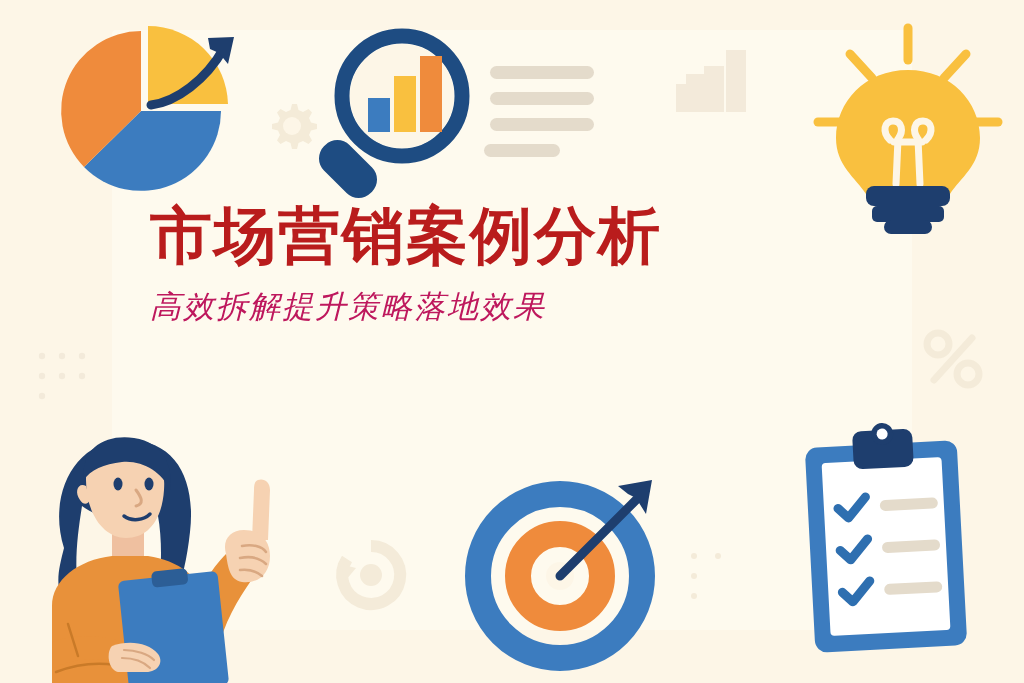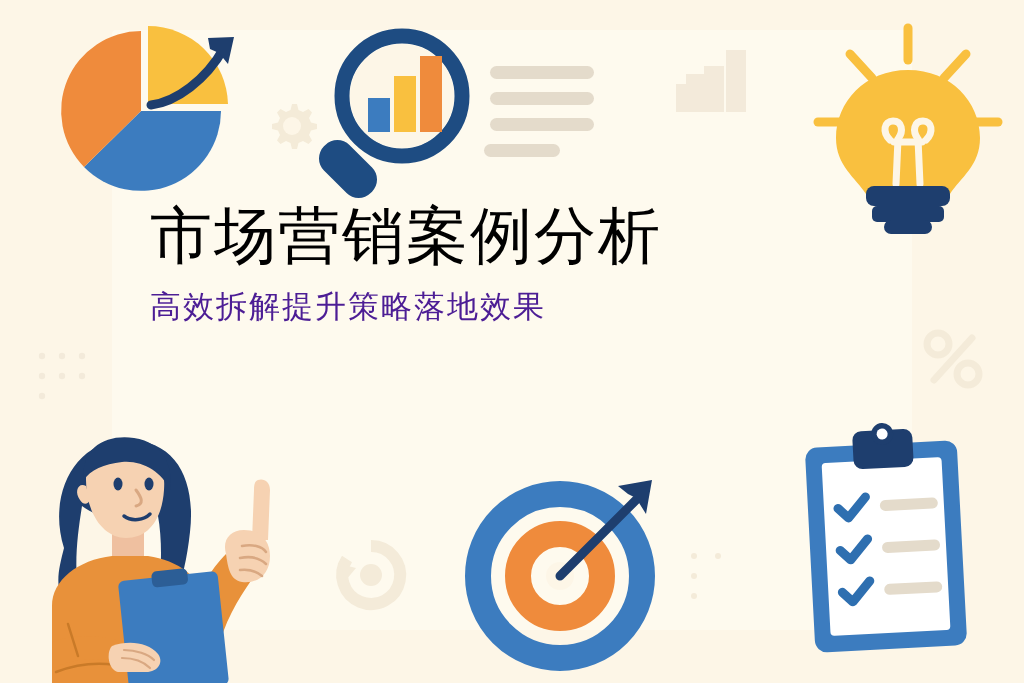--- a/index.html
+++ b/index.html
@@ -18,34 +18,35 @@
   .wm svg{display:block;}
   
   .panel{
     position:absolute;left:112px;top:30px;width:800px;height:600px;
     background:rgba(255,253,244,0.55);
     border-radius:4px;
   }
   
   .textblock{position:absolute;left:150px;top:202px;width:700px;}
   .title-line{
-    color:#000000;
-    font-weight:normal;
+    color:#b91c1c;
+    font-weight:bold;
     font-size:62px;
     line-height:68px;
     letter-spacing:2px;
     white-space:nowrap;
   }
   .subtitle{
     margin-top:18px;
-    color:#4c1d95;
+    color:#be185d;
     font-size:31px;
     line-height:38px;
     letter-spacing:2px;
     white-space:nowrap;
+    font-style:italic;
   }
   
   .ill{position:absolute;}
   svg{overflow:visible;}
 </style>
 </head>
 <body>
 
 <div id="poster">
 

